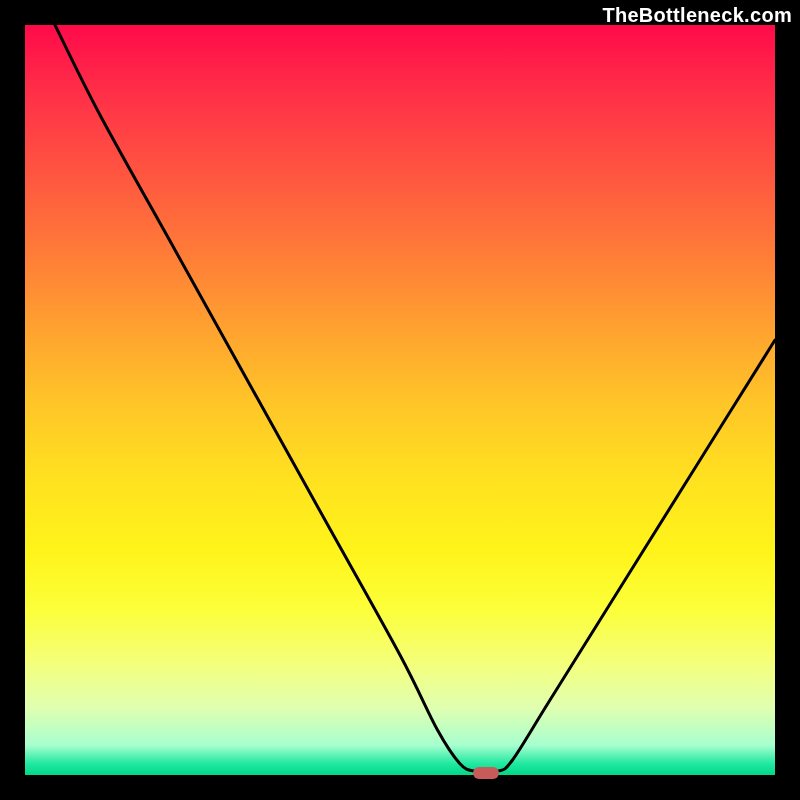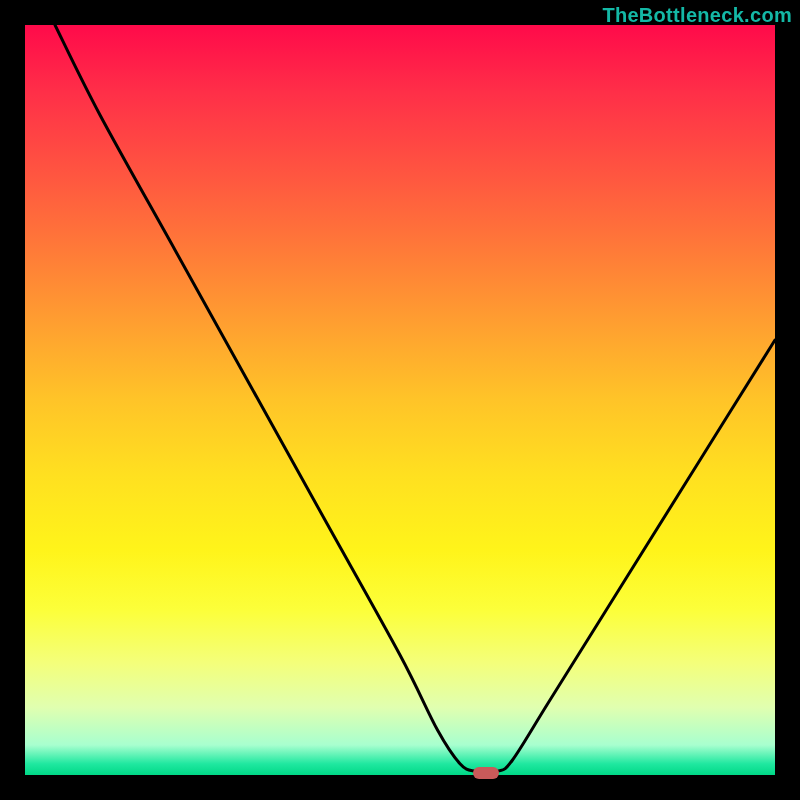--- a/index.html
+++ b/index.html
@@ -28,21 +28,21 @@
       #00d887 100%
     );
   }
   .watermark {
     position: absolute;
     top: 4px;
     right: 8px;
     font-family: Arial, Helvetica, sans-serif;
     font-size: 20px;
     font-weight: bold;
-    color: #14b8a6;
+    color: #ffffff;
     letter-spacing: 0.3px;
     user-select: none;
   }
   svg.curve { position: absolute; left: 0; top: 0; width: 750px; height: 750px; }
   .marker {
     position: absolute;
     width: 26px;
     height: 12px;
     background: #c95a5a;
     border-radius: 6px;

